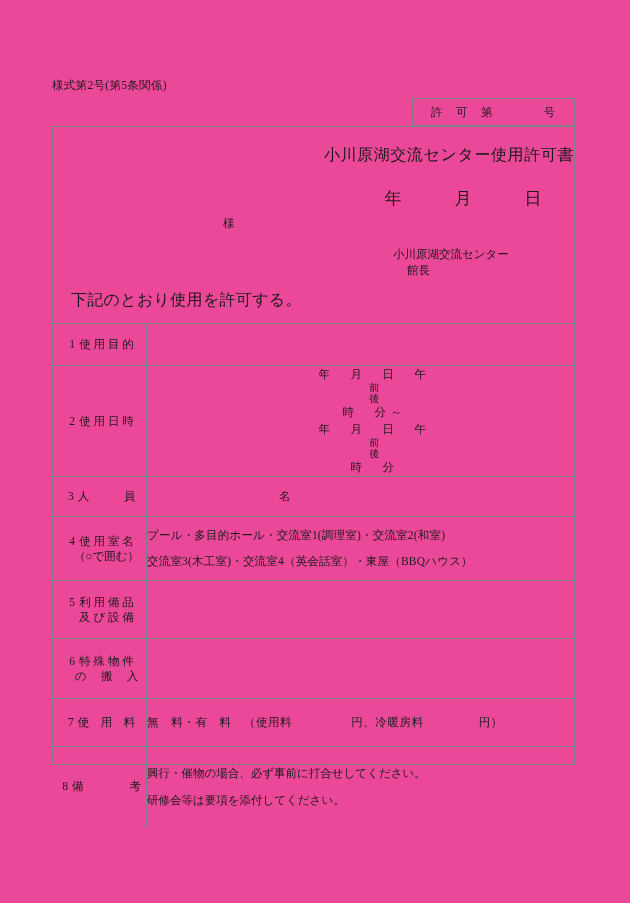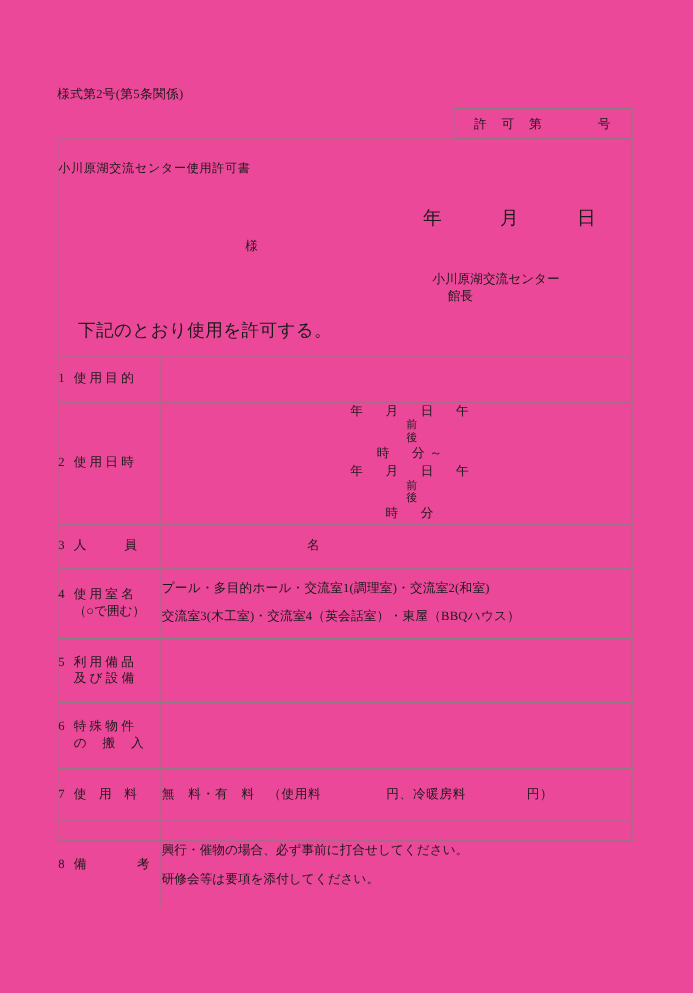--- a/index.html
+++ b/index.html
@@ -65,22 +65,22 @@
   
   .head-region {
     position: relative;
     height: 196px;
   }
   .doc-title {
     position: absolute;
     left: 0;
     right: 0;
     top: 18px;
-    text-align: left;
-    font-size: 11px;
+    text-align: right;
+    font-size: 16px;
     letter-spacing: 0.6px;
     white-space: nowrap;
   }
   .date-line {
     position: absolute;
     right: 32px;
     top: 60px;
     font-size: 17px;
     letter-spacing: 0.5px;
     white-space: nowrap;
@@ -121,21 +121,21 @@
   }
   table.form-table td {
     border-top: 1px solid #808080;
     vertical-align: middle;
     padding: 0;
   }
   td.label-cell {
     width: 93px;
     border-right: 1px solid #808080;
     font-size: 11.5px;
-    text-align: left;
+    text-align: center;
     padding-left: 7px;
     line-height: 15px;
   }
   td.value-cell {
     font-size: 11.5px;
     padding-left: 11px;
     line-height: 17px;
   }
 
   .lbl-line {

